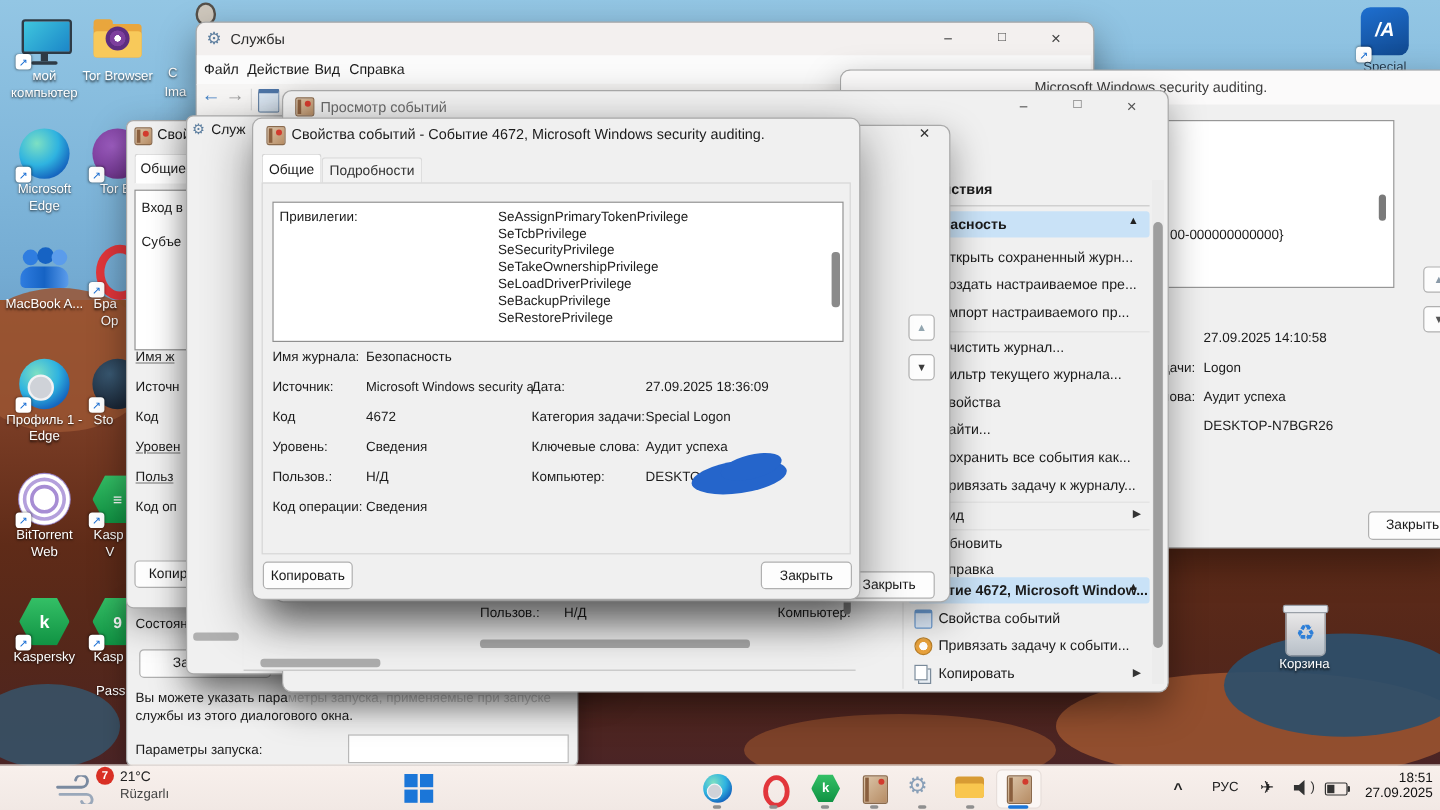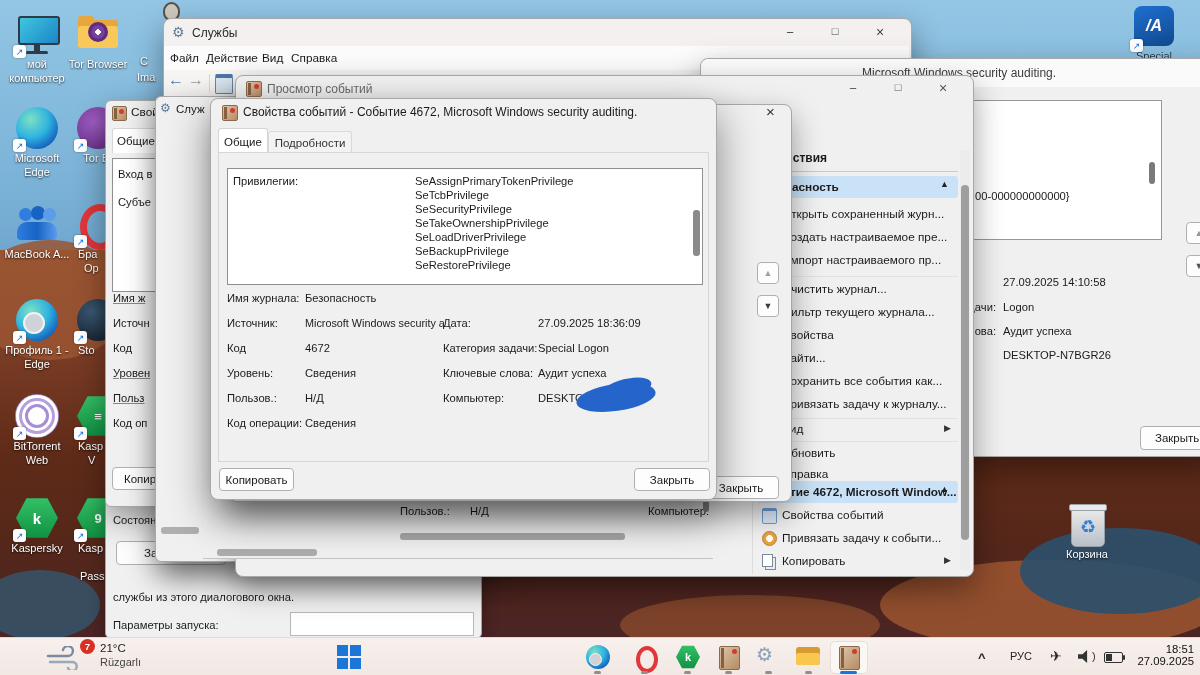--- a/index.html
+++ b/index.html
@@ -152,20 +152,23 @@
     <div class="abs" style="left:4px;top:1px;width:36px;height:5px;border-radius:2px;background:#e8eaee;border:1px solid #9aa0a8;"></div>
   </div>
   <div class="dlbl" style="left:1052px;top:548px;width:70px;">Корзина</div>
 
   <div class="win r6" style="left:105px;top:497px;width:375px;height:140px;box-shadow:0 6px 18px rgba(0,0,0,.3);"></div>
   <div class="sep" style="left:112px;top:504px;width:340px;background:#d6d6d6;"></div>
   <div class="dlabel" style="left:113px;top:514px;">Состояние:</div>
   <button class="btn" style="left:116px;top:541px;width:110px;height:24px;">
     <span>Запустить</span>
   </button>
+  <div class="dlabel" style="left:113px;top:576px;">
+    <span>Вы можете указать пара</span><span style="color:#bdbdbd;">метры запуска, применяемые при запуске</span>
+  </div>
   <div class="dlabel" style="left:113px;top:591px;">службы из этого диалогового окна.</div>
   <div class="dlabel" style="left:113px;top:619px;">Параметры запуска:</div>
   <div class="sunken" style="left:290px;top:612px;width:182px;height:22px;border-color:#b8b8b8;"></div>
 
   <div class="win r6" style="left:105px;top:100px;width:520px;height:405px;"></div>
   <div class="evicon" style="left:112px;top:106px;width:13px;height:13px;">
       <div class="sp"></div>
       <div class="dt"></div>
     </div>
   <div class="ttl" style="left:131px;top:105px;font-size:11.8px;">Свой</div>

